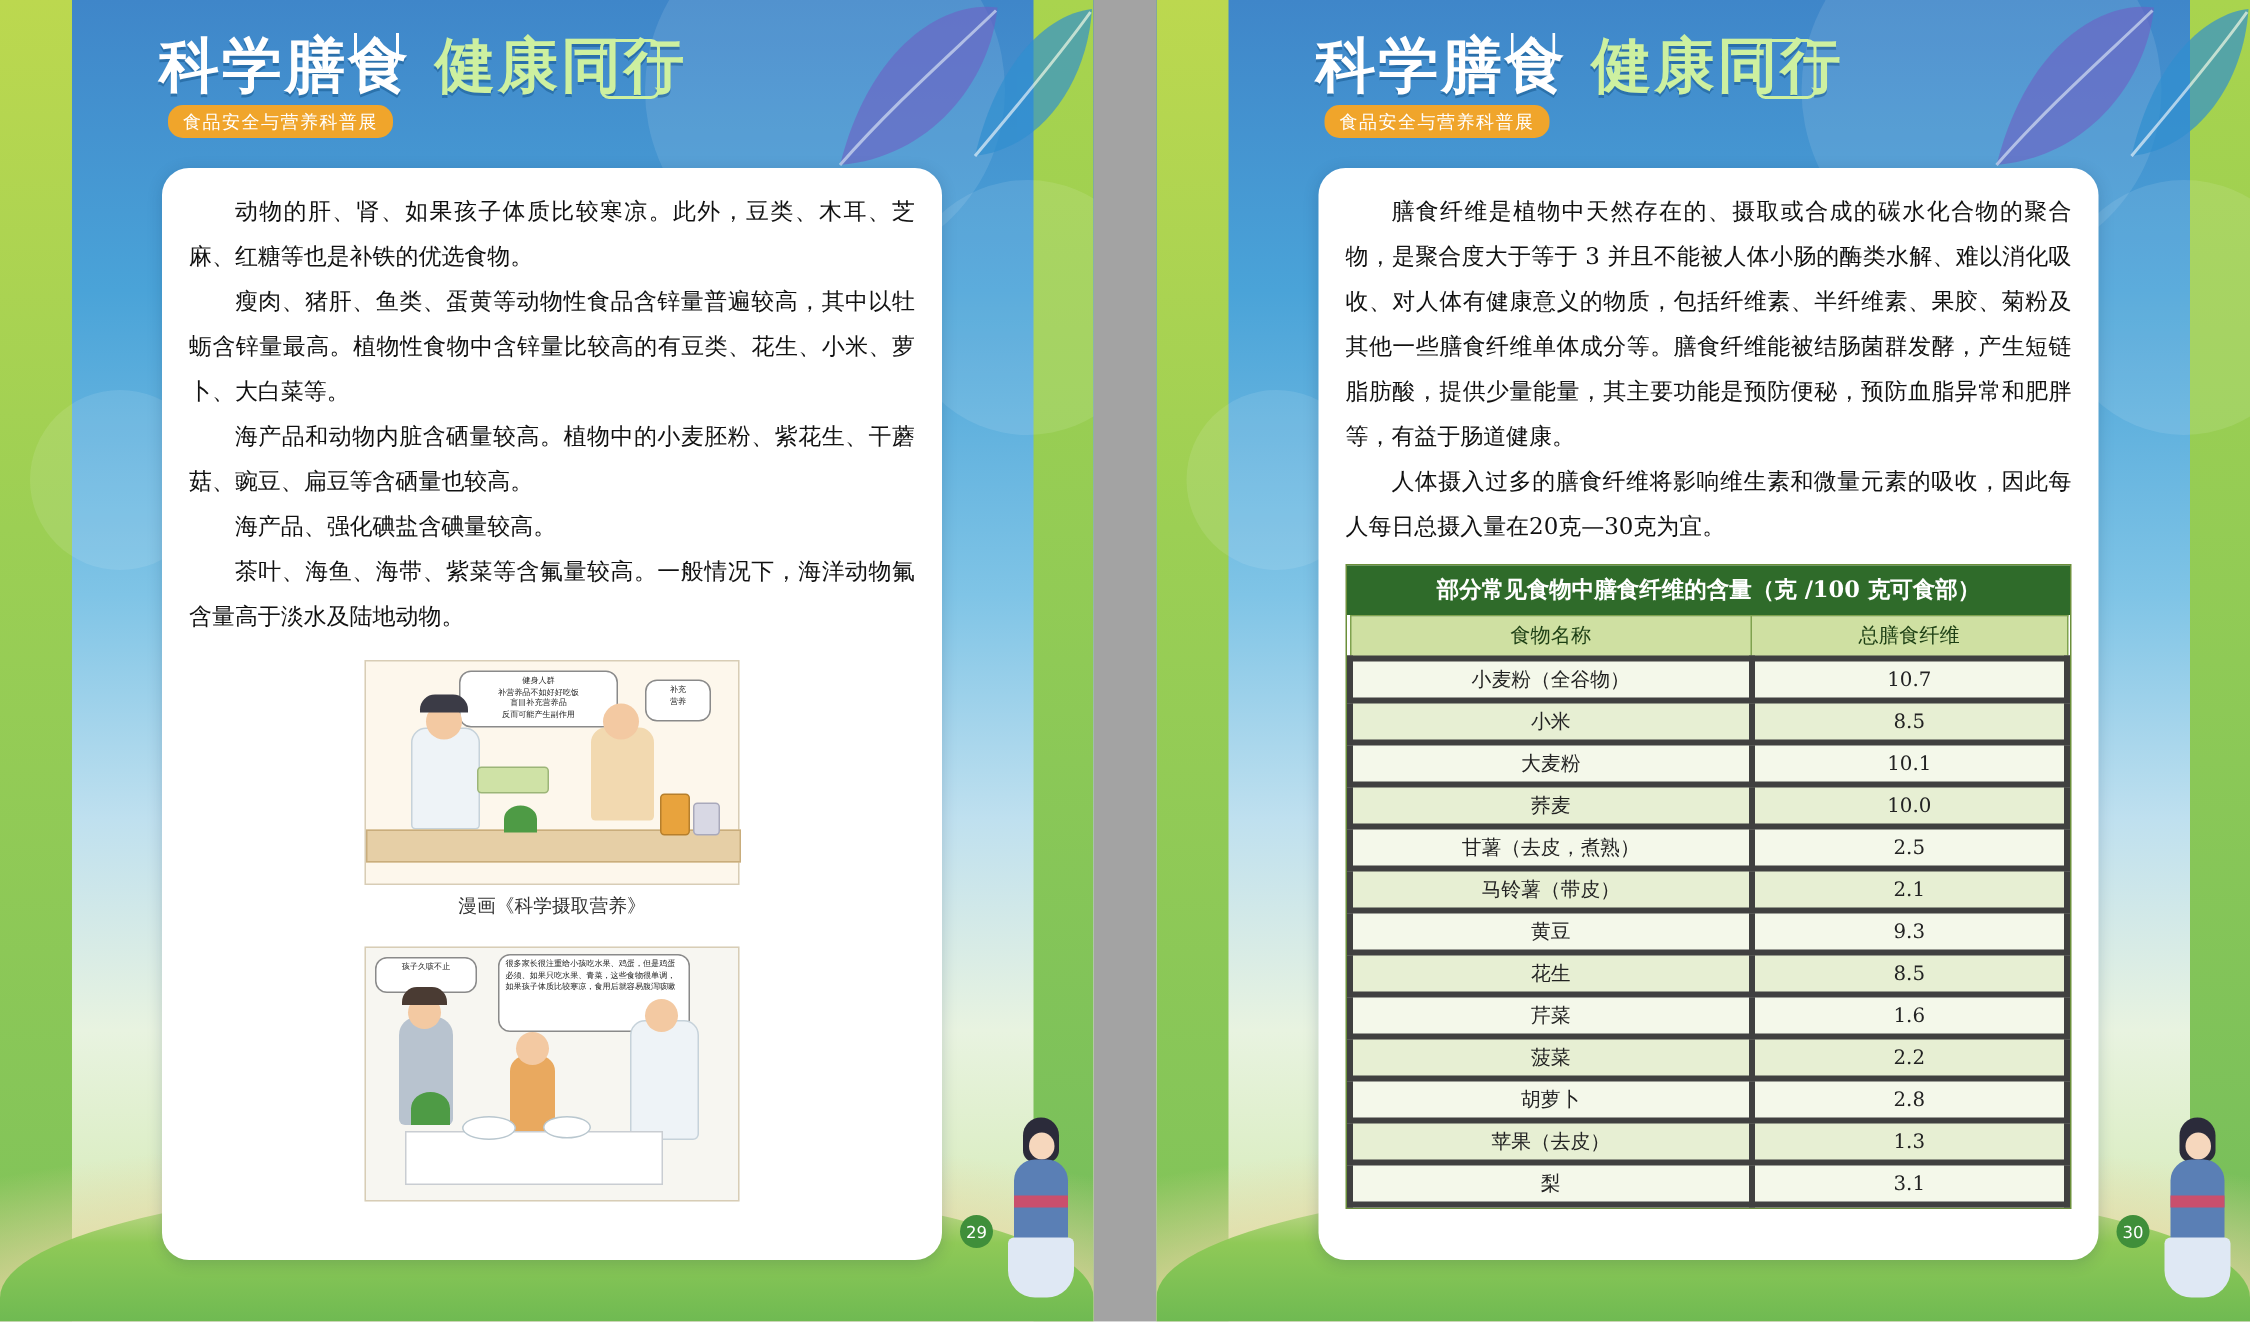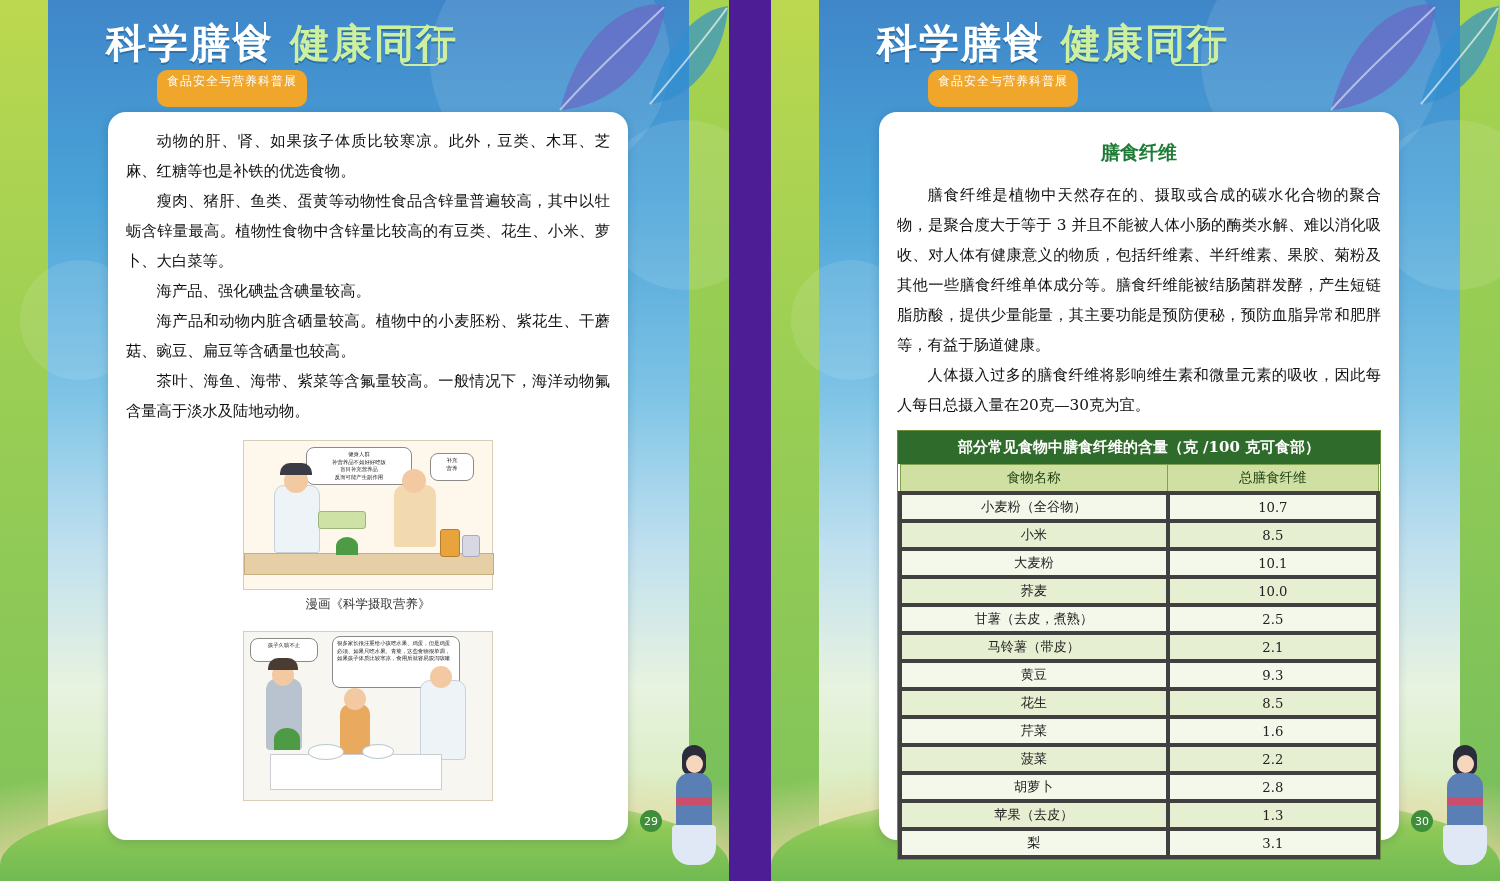--- a/index.html
+++ b/index.html
@@ -1,17 +1,17 @@
 <!DOCTYPE html>
 <html><head>
 <meta charset="utf-8">
 <style>
   html,body{margin:0;padding:0;background:#ffffff;}
   body{width:1500px;height:881px;font-family:"DejaVu Sans","Liberation Sans",sans-serif;overflow:hidden;}
-  .stage{position:relative;width:1500px;height:881px;background:#4c1d95;}
+  .stage{position:relative;width:1500px;height:881px;background:#a3a3a3;}
 
   .page{
     position:absolute;top:0;height:881px;width:729px;overflow:hidden;
     background:linear-gradient(180deg,#3f86c9 0%,#4aa3d8 22%,#7fc4e6 45%,#bfe0ef 62%,#e8f3e0 78%,#cfe8a8 100%);
   }
   .page.left{left:0;}
   .page.right{left:771px;}
 
   
   .bg-green-left{position:absolute;left:0;top:0;width:48px;height:881px;
@@ -26,21 +26,21 @@
      border-top-left-radius:60% 100%;border-top-right-radius:60% 100%;}
   .leaf{position:absolute;opacity:.85;}
 
   
   .masthead{position:absolute;left:0;top:0;width:729px;height:108px;}
   .title-cn{position:absolute;left:106px;top:16px;font-size:40px;letter-spacing:2px;
     font-family:"DejaVu Sans","Liberation Sans",sans-serif;font-weight:bold;color:#ffffff;
     text-shadow:0 2px 0 rgba(0,60,110,.35);}
   .title-cn .hl{color:#cdf0a0;}
   .sub-badge{position:absolute;left:112px;top:70px;background:#f0a52b;color:#fff;font-size:12px;
-    padding:3px 10px 17px;border-radius:10px;letter-spacing:1px;white-space:nowrap;margin-left:45px;}
+    padding:3px 10px 2px;border-radius:10px;letter-spacing:1px;white-space:nowrap;}
   .bowl{position:absolute;left:236px;top:22px;width:26px;height:26px;border:2px solid #fff;
     border-top:none;border-radius:0 0 13px 13px;}
   .ring{position:absolute;left:400px;top:26px;width:36px;height:36px;border:2px solid #cdf0a0;border-radius:6px;}
 
   
   .card{position:absolute;left:108px;top:112px;width:520px;height:728px;background:#fff;
     border-radius:18px;box-shadow:0 2px 10px rgba(0,40,80,.18);}
   .card-inner{position:absolute;left:18px;top:14px;right:18px;bottom:14px;}
 
   .para{font-family:"DejaVu Serif","Liberation Serif",serif;font-size:15.3px;line-height:30px;color:#111;
@@ -112,22 +112,22 @@
       </div>
       <div class="bowl"></div>
       <div class="ring"></div>
       <div class="sub-badge">食品安全与营养科普展</div>
     </div>
 
     <div class="card">
       <div class="card-inner">
         <p class="para">动物的肝、肾、如果孩子体质比较寒凉。此外，豆类、木耳、芝麻、红糖等也是补铁的优选食物。</p>
         <p class="para">瘦肉、猪肝、鱼类、蛋黄等动物性食品含锌量普遍较高，其中以牡蛎含锌量最高。植物性食物中含锌量比较高的有豆类、花生、小米、萝卜、大白菜等。</p>
+        <p class="para">海产品和动物内脏含硒量较高。植物中的小麦胚粉、紫花生、干蘑菇、豌豆、扁豆等含硒量也较高。</p>
         <p class="para">海产品、强化碘盐含碘量较高。</p>
-        <p class="para">海产品和动物内脏含硒量较高。植物中的小麦胚粉、紫花生、干蘑菇、豌豆、扁豆等含硒量也较高。</p>
         <p class="para">茶叶、海鱼、海带、紫菜等含氟量较高。一般情况下，海洋动物氟含量高于淡水及陆地动物。</p>
 
         <div class="comic" style="width:248px;height:148px;">
           <div class="bub" style="left:62px;top:6px;width:96px;height:30px;white-space:pre-line;">健身人群
 补营养品不如好好吃饭
 盲目补充营养品
 反而可能产生副作用</div>
           <div class="bub" style="left:186px;top:12px;width:34px;height:20px;white-space:pre-line;">补充
 营养</div>
           <div class="fig coat" style="left:30px;top:44px;width:44px;height:66px;border-radius:10px 10px 3px 3px;"></div>
@@ -195,21 +195,20 @@
         <span>科学膳食</span>
         <span class="hl">健康同行</span>
       </div>
       <div class="bowl"></div>
       <div class="ring"></div>
       <div class="sub-badge">食品安全与营养科普展</div>
     </div>
 
     <div class="card">
       <div class="card-inner">
-        <div class="sec-title">膳食纤维</div>
         <p class="para">膳食纤维是植物中天然存在的、摄取或合成的碳水化合物的聚合物，是聚合度大于等于 3 并且不能被人体小肠的酶类水解、难以消化吸收、对人体有健康意义的物质，包括纤维素、半纤维素、果胶、菊粉及其他一些膳食纤维单体成分等。膳食纤维能被结肠菌群发酵，产生短链脂肪酸，提供少量能量，其主要功能是预防便秘，预防血脂异常和肥胖等，有益于肠道健康。</p>
         <p class="para">人体摄入过多的膳食纤维将影响维生素和微量元素的吸收，因此每人每日总摄入量在20克—30克为宜。</p>
 
         <div class="tbl-wrap">
           <table>
             <caption>部分常见食物中膳食纤维的含量（克 /100 克可食部）</caption>
             <thead>
               <tr>
                 <th>食物名称</th>
                 <th>总膳食纤维</th>

